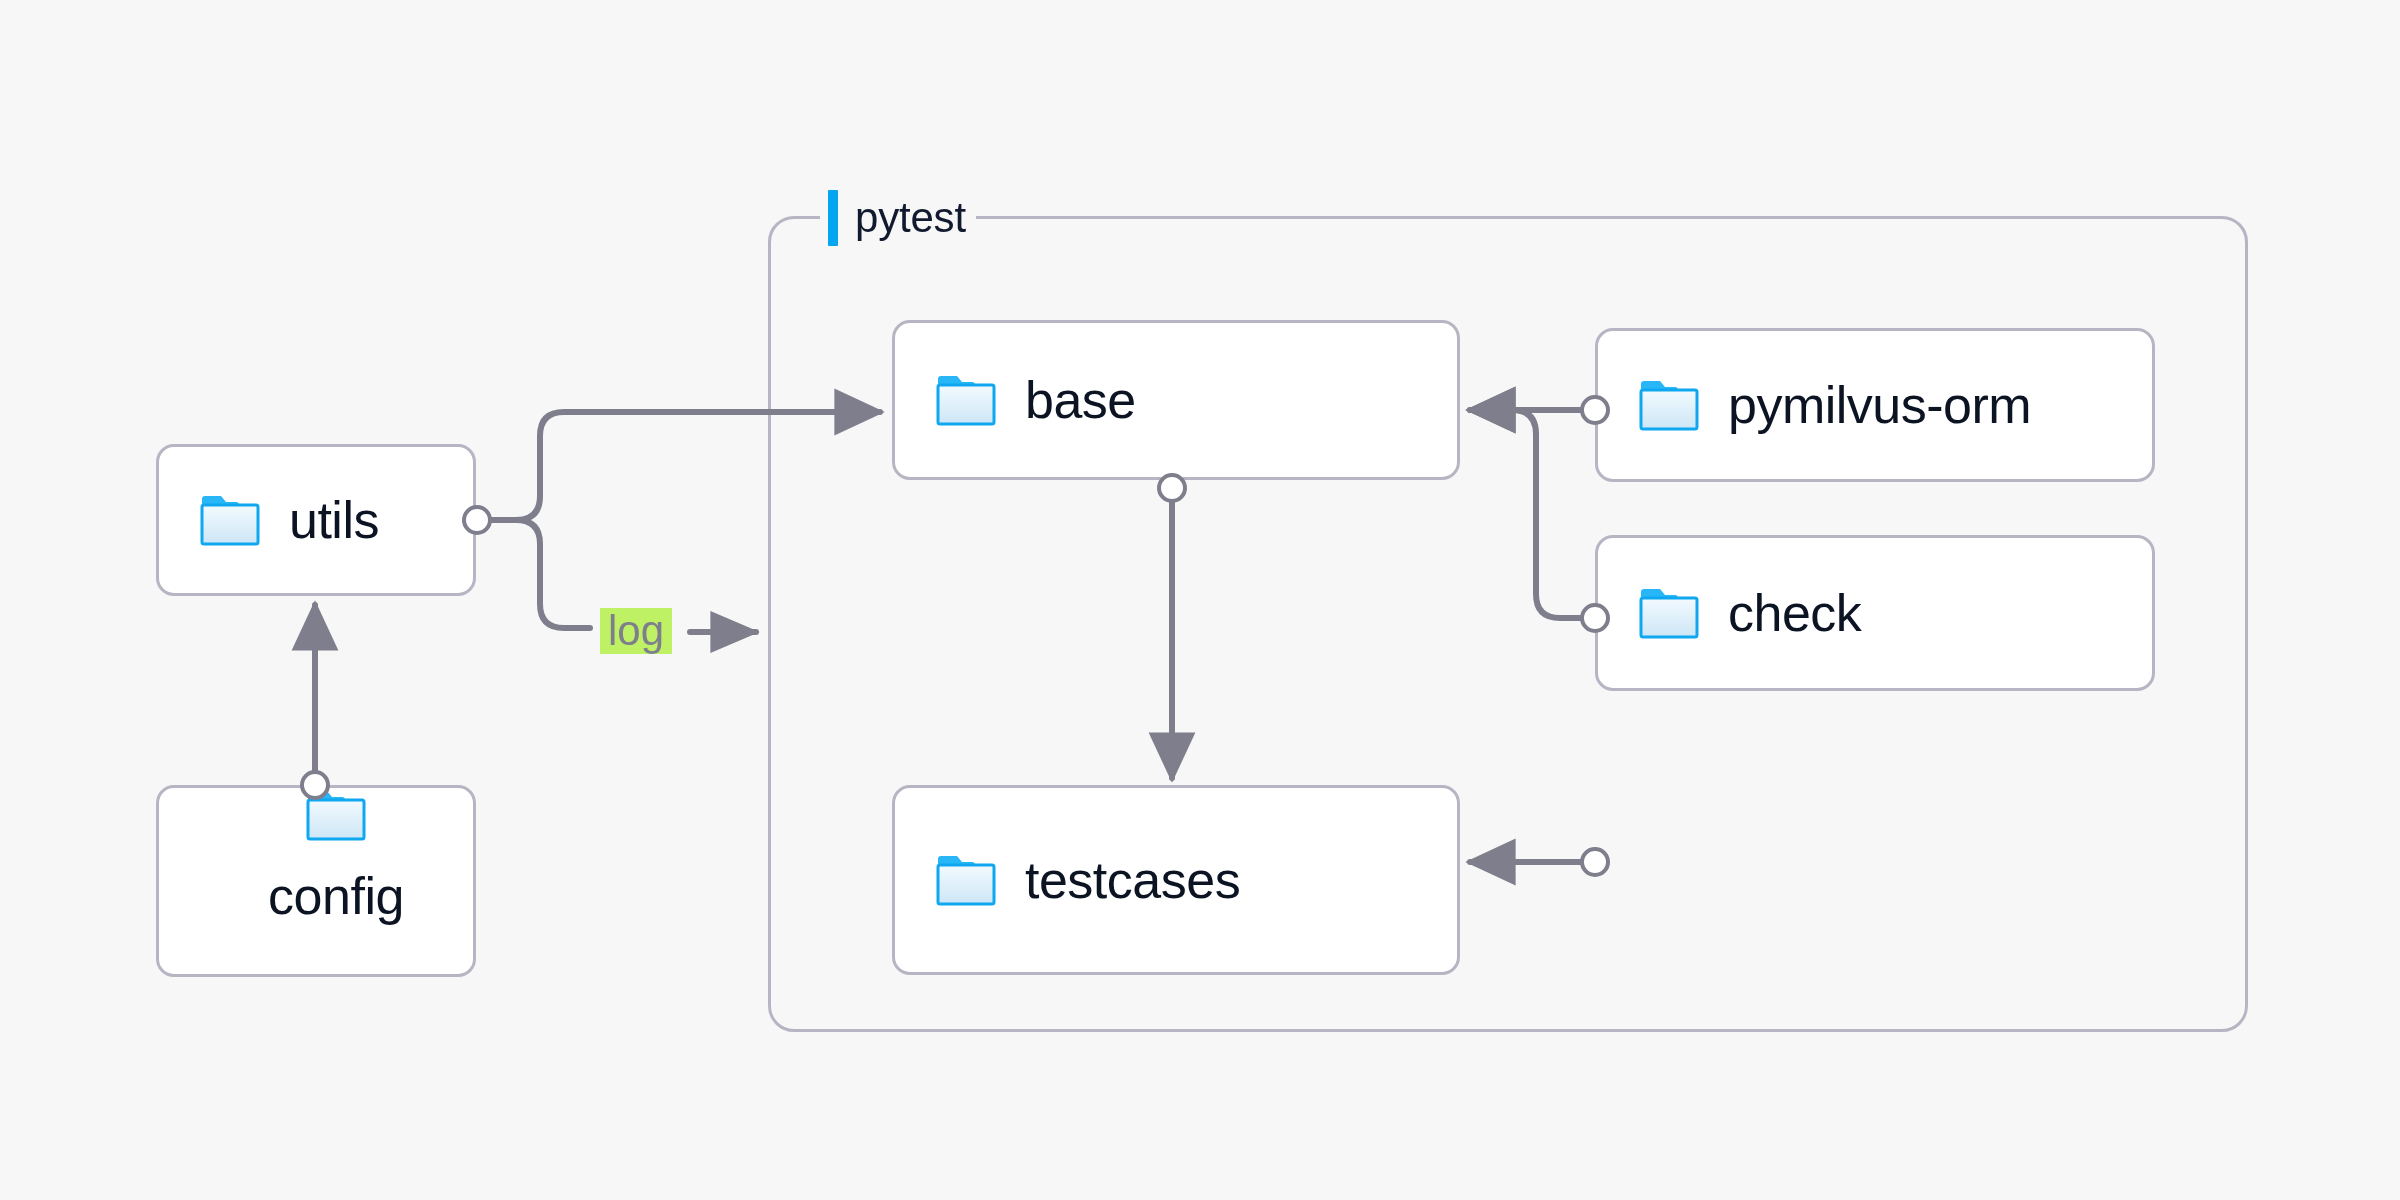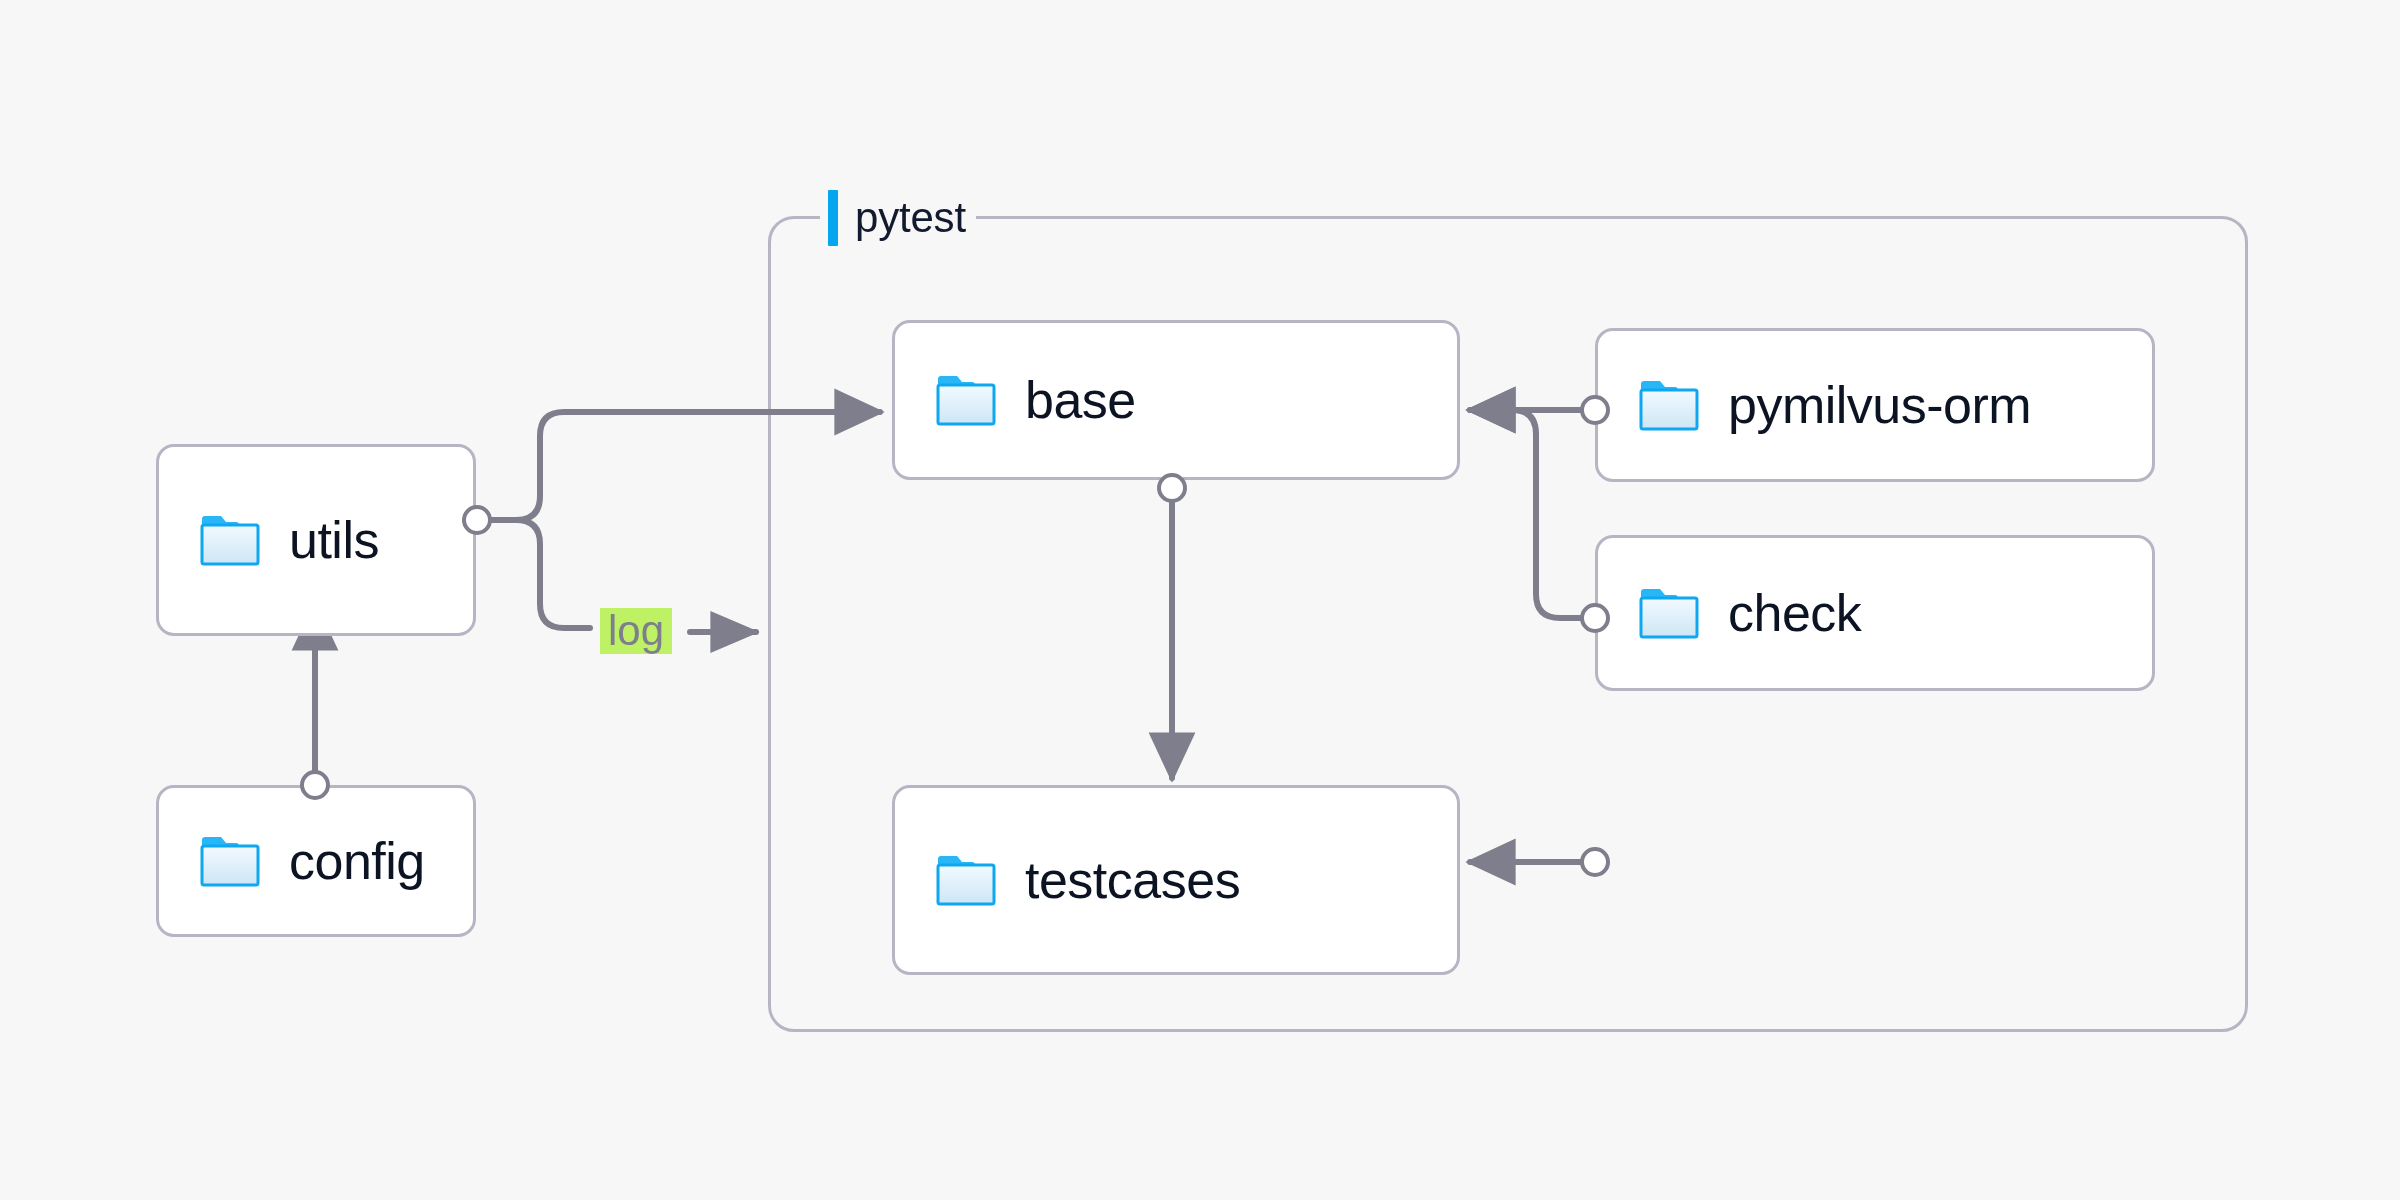--- a/index.html
+++ b/index.html
@@ -146,30 +146,30 @@
       <path d="M1595,410 L1470,410" marker-end="url(#arrowhead)"></path>
 
       <path d="M1595,618 L1560,618 Q1536,618 1536,594 L1536,434 Q1536,410 1512,410 L1470,410" marker-end="url(#arrowhead)"></path>
 
       <path d="M1595,862 L1470,862" marker-end="url(#arrowhead)"></path>
     </g>
   </svg>
 
   <div class="edge-label" style="left:600px; top:608px;">log</div>
 
-  <div class="node" style="left:156px; top:444px; width:320px; height:192px;">
+  <div class="node" style="left:156px; top:444px; width:320px; height:152px;">
     <svg class="folder-icon" viewBox="0 0 62 54">
       <path d="M3,11 L3,6 A3,3 0 0 1 6,3 L22,3 L27,9 L37,9 A3,3 0 0 1 40,12 L40,16 L3,16 Z" fill="#29b6f6"></path>
       <rect x="3" y="12" width="56" height="39" rx="2" fill="url(#folderGrad)" stroke="#0fa8f0" stroke-width="3"></rect>
     </svg>
     <span class="node-label">utils</span>
   </div>
   <div class="handle" style="left:462px; top:505px;"></div>
 
-  <div class="node" style="left:156px; top:785px; width:320px; height:152px;">
+  <div class="node" style="left:156px; top:785px; width:320px; height:192px;flex-direction:column;">
     <svg class="folder-icon" viewBox="0 0 62 54">
       <path d="M3,11 L3,6 A3,3 0 0 1 6,3 L22,3 L27,9 L37,9 A3,3 0 0 1 40,12 L40,16 L3,16 Z" fill="#29b6f6"></path>
       <rect x="3" y="12" width="56" height="39" rx="2" fill="url(#folderGrad)" stroke="#0fa8f0" stroke-width="3"></rect>
     </svg>
     <span class="node-label">config</span>
   </div>
   <div class="handle" style="left:300px; top:770px;"></div>
 
   <div class="node" style="left:892px; top:320px; width:568px; height:160px;">
     <svg class="folder-icon" viewBox="0 0 62 54">

